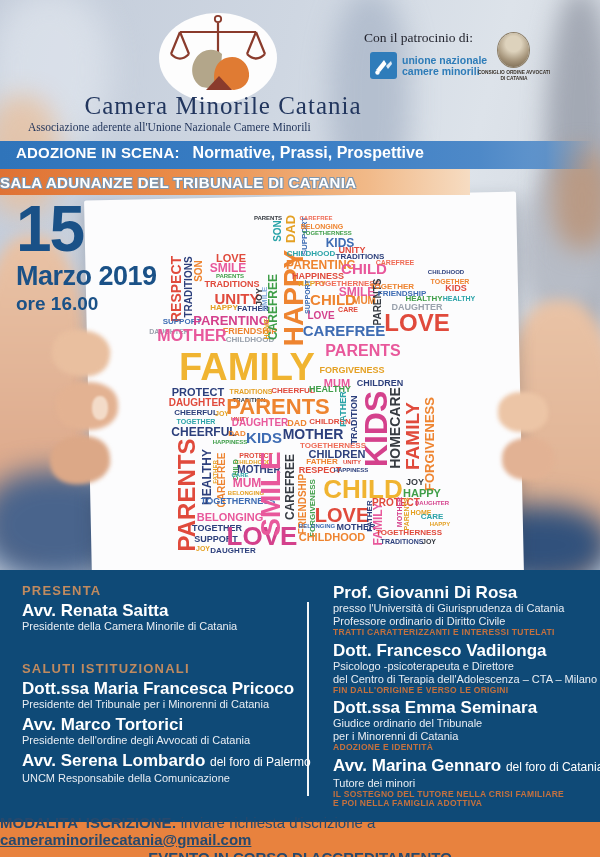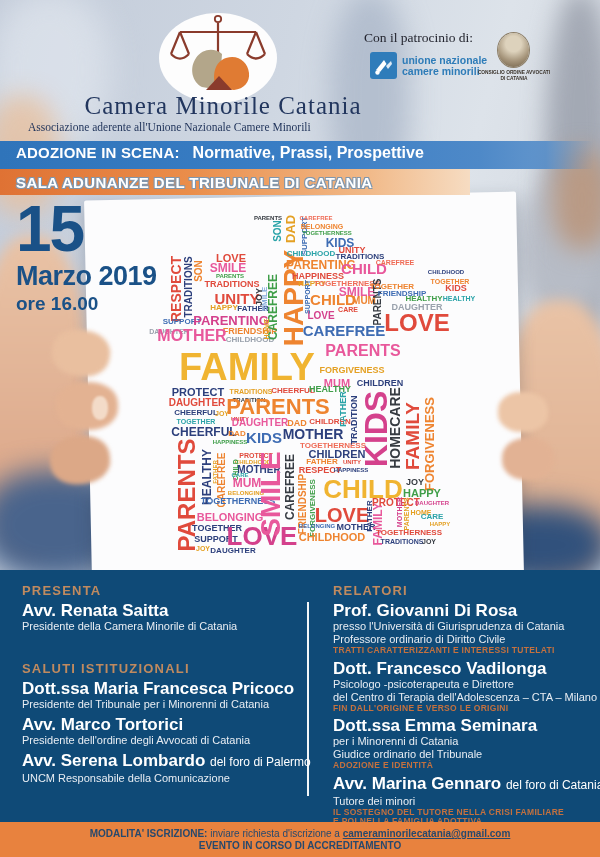--- a/index.html
+++ b/index.html
@@ -15,21 +15,21 @@
     transform:rotate(-1.2deg);box-shadow:0 6px 16px rgba(50,60,80,.28);border-radius:2px;z-index:2}
   .cloud{position:absolute;left:0;top:0;width:600px;height:575px;z-index:3}
   .cw{position:absolute;font-weight:bold;line-height:1;white-space:nowrap}
   .fingers{position:absolute;left:0;top:0;width:600px;height:575px;z-index:4;pointer-events:none}
   
   .band1{position:absolute;left:0;top:141px;width:600px;height:28px;z-index:5;display:flex;align-items:baseline;
     padding:3px 0 0 16px;
     background:linear-gradient(90deg,#2f74ba,var(--band-blue,#3a7ec5) 50%,#4e89c8 80%,rgba(78,137,200,.85) 91%,rgba(78,137,200,0) 99%)}
   .t-main{font-size:15px;font-weight:bold;color:#fff;letter-spacing:.2px}
   .t-sub{font-size:16px;font-weight:bold;color:#fff;margin-left:13px}
-  .band2{position:absolute;left:0;top:169px;width:470px;height:26px;z-index:5;display:flex;align-items:center;padding-left:16px;
+  .band2{position:absolute;left:0;top:169px;width:470px;height:26px;z-index:5;display:flex;align-items:center;
     background:linear-gradient(90deg,#df7234,#ea8d4a 40%,#f1b988 78%,#f6dcc2 100%)}
   .venue{font-size:15px;font-weight:bold;color:#fff;letter-spacing:.4px;
     text-shadow:1px 1px 0 #8097ae,-1px 1px 0 #8097ae,1px -1px 0 #8097ae,-1px -1px 0 #8097ae}
   
   .date{position:absolute;left:16px;top:200px;z-index:5;color:var(--date-blue,#1a5187)}
   .day{font-size:64px;font-weight:bold;line-height:.92;letter-spacing:-2px}
   .month{font-size:27px;font-weight:bold;letter-spacing:-.5px;margin-top:2px}
   .time{font-size:19px;font-weight:bold;margin-top:1px}
   
   .brand-title{position:absolute;left:58px;top:92px;width:330px;text-align:center;z-index:5;
@@ -51,21 +51,21 @@
   .sec-head{font-size:13px;letter-spacing:1.2px;color:var(--heading-copper,#c08a5f);font-weight:bold;margin-bottom:3px}
   .name{font-size:17px;font-weight:bold;color:#fff;line-height:19px;white-space:nowrap}
   .suffix{font-size:12px;font-weight:normal}
   .role{font-size:11px;color:#e8edf3;line-height:13px;white-space:nowrap}
   .topic{font-size:8.5px;font-weight:bold;color:var(--topic-orange,#c4713f);line-height:9.5px;margin-bottom:3px;letter-spacing:.3px;white-space:nowrap}
   .gap{height:28px}
   .sp{margin-top:4px}
   
   .footer{position:absolute;left:0;top:822px;width:600px;height:35px;background:var(--footer-orange,#e8823e);z-index:7;
     display:flex;flex-direction:column;align-items:center;justify-content:center;gap:1px}
-  .f-line{font-size:10px;color:var(--footer-text,#27496d)}
+  .f-line{font-size:15px;color:var(--footer-text,#27496d)}
   .f-bold{font-weight:bold}
   .email{font-weight:bold;text-decoration:underline;color:inherit;cursor:pointer}
 </style>
 </head>
 <body>
 
 <div class="stage">
 
   <div class="photo-bg">
     <div class="blob" style="left:330px;top:-10px;width:80px;height:220px;background:rgba(140,155,180,.45);filter:blur(14px)"></div>
@@ -292,35 +292,34 @@
       <div class="role">Presidente dell'ordine degli Avvocati di Catania</div>
 
       <div class="name sp">
         <span>Avv. Serena Lombardo</span>
         <span class="suffix">del foro di Palermo</span>
       </div>
       <div class="role">UNCM Responsabile della Comunicazione</div>
     </div>
 
     <div class="col-right">
-      <div class="sec-head">RELATORI</div>
 
       <div class="name">Prof. Giovanni Di Rosa</div>
       <div class="role">presso l'Università di Giurisprudenza di Catania</div>
       <div class="role">Professore ordinario di Diritto Civile</div>
       <div class="topic">TRATTI CARATTERIZZANTI E INTERESSI TUTELATI</div>
 
       <div class="name">Dott. Francesco Vadilonga</div>
       <div class="role">Psicologo -psicoterapeuta  e Direttore</div>
       <div class="role">del Centro di Terapia dell'Adolescenza – CTA – Milano</div>
       <div class="topic">FIN DALL'ORIGINE E VERSO LE ORIGINI</div>
 
       <div class="name">Dott.ssa Emma Seminara</div>
+      <div class="role">Giudice ordinario del Tribunale</div>
       <div class="role">per i Minorenni di Catania</div>
-      <div class="role">Giudice ordinario del Tribunale</div>
       <div class="topic">ADOZIONE E IDENTITÀ</div>
 
       <div class="name">
         <span>Avv. Marina Gennaro</span>
         <span class="suffix">del foro di Catania</span>
       </div>
       <div class="role">Tutore dei minori</div>
       <div class="topic" style="margin-bottom:0">IL SOSTEGNO DEL TUTORE NELLA CRISI FAMILIARE</div>
       <div class="topic">E POI NELLA FAMIGLIA ADOTTIVA</div>
     </div>

